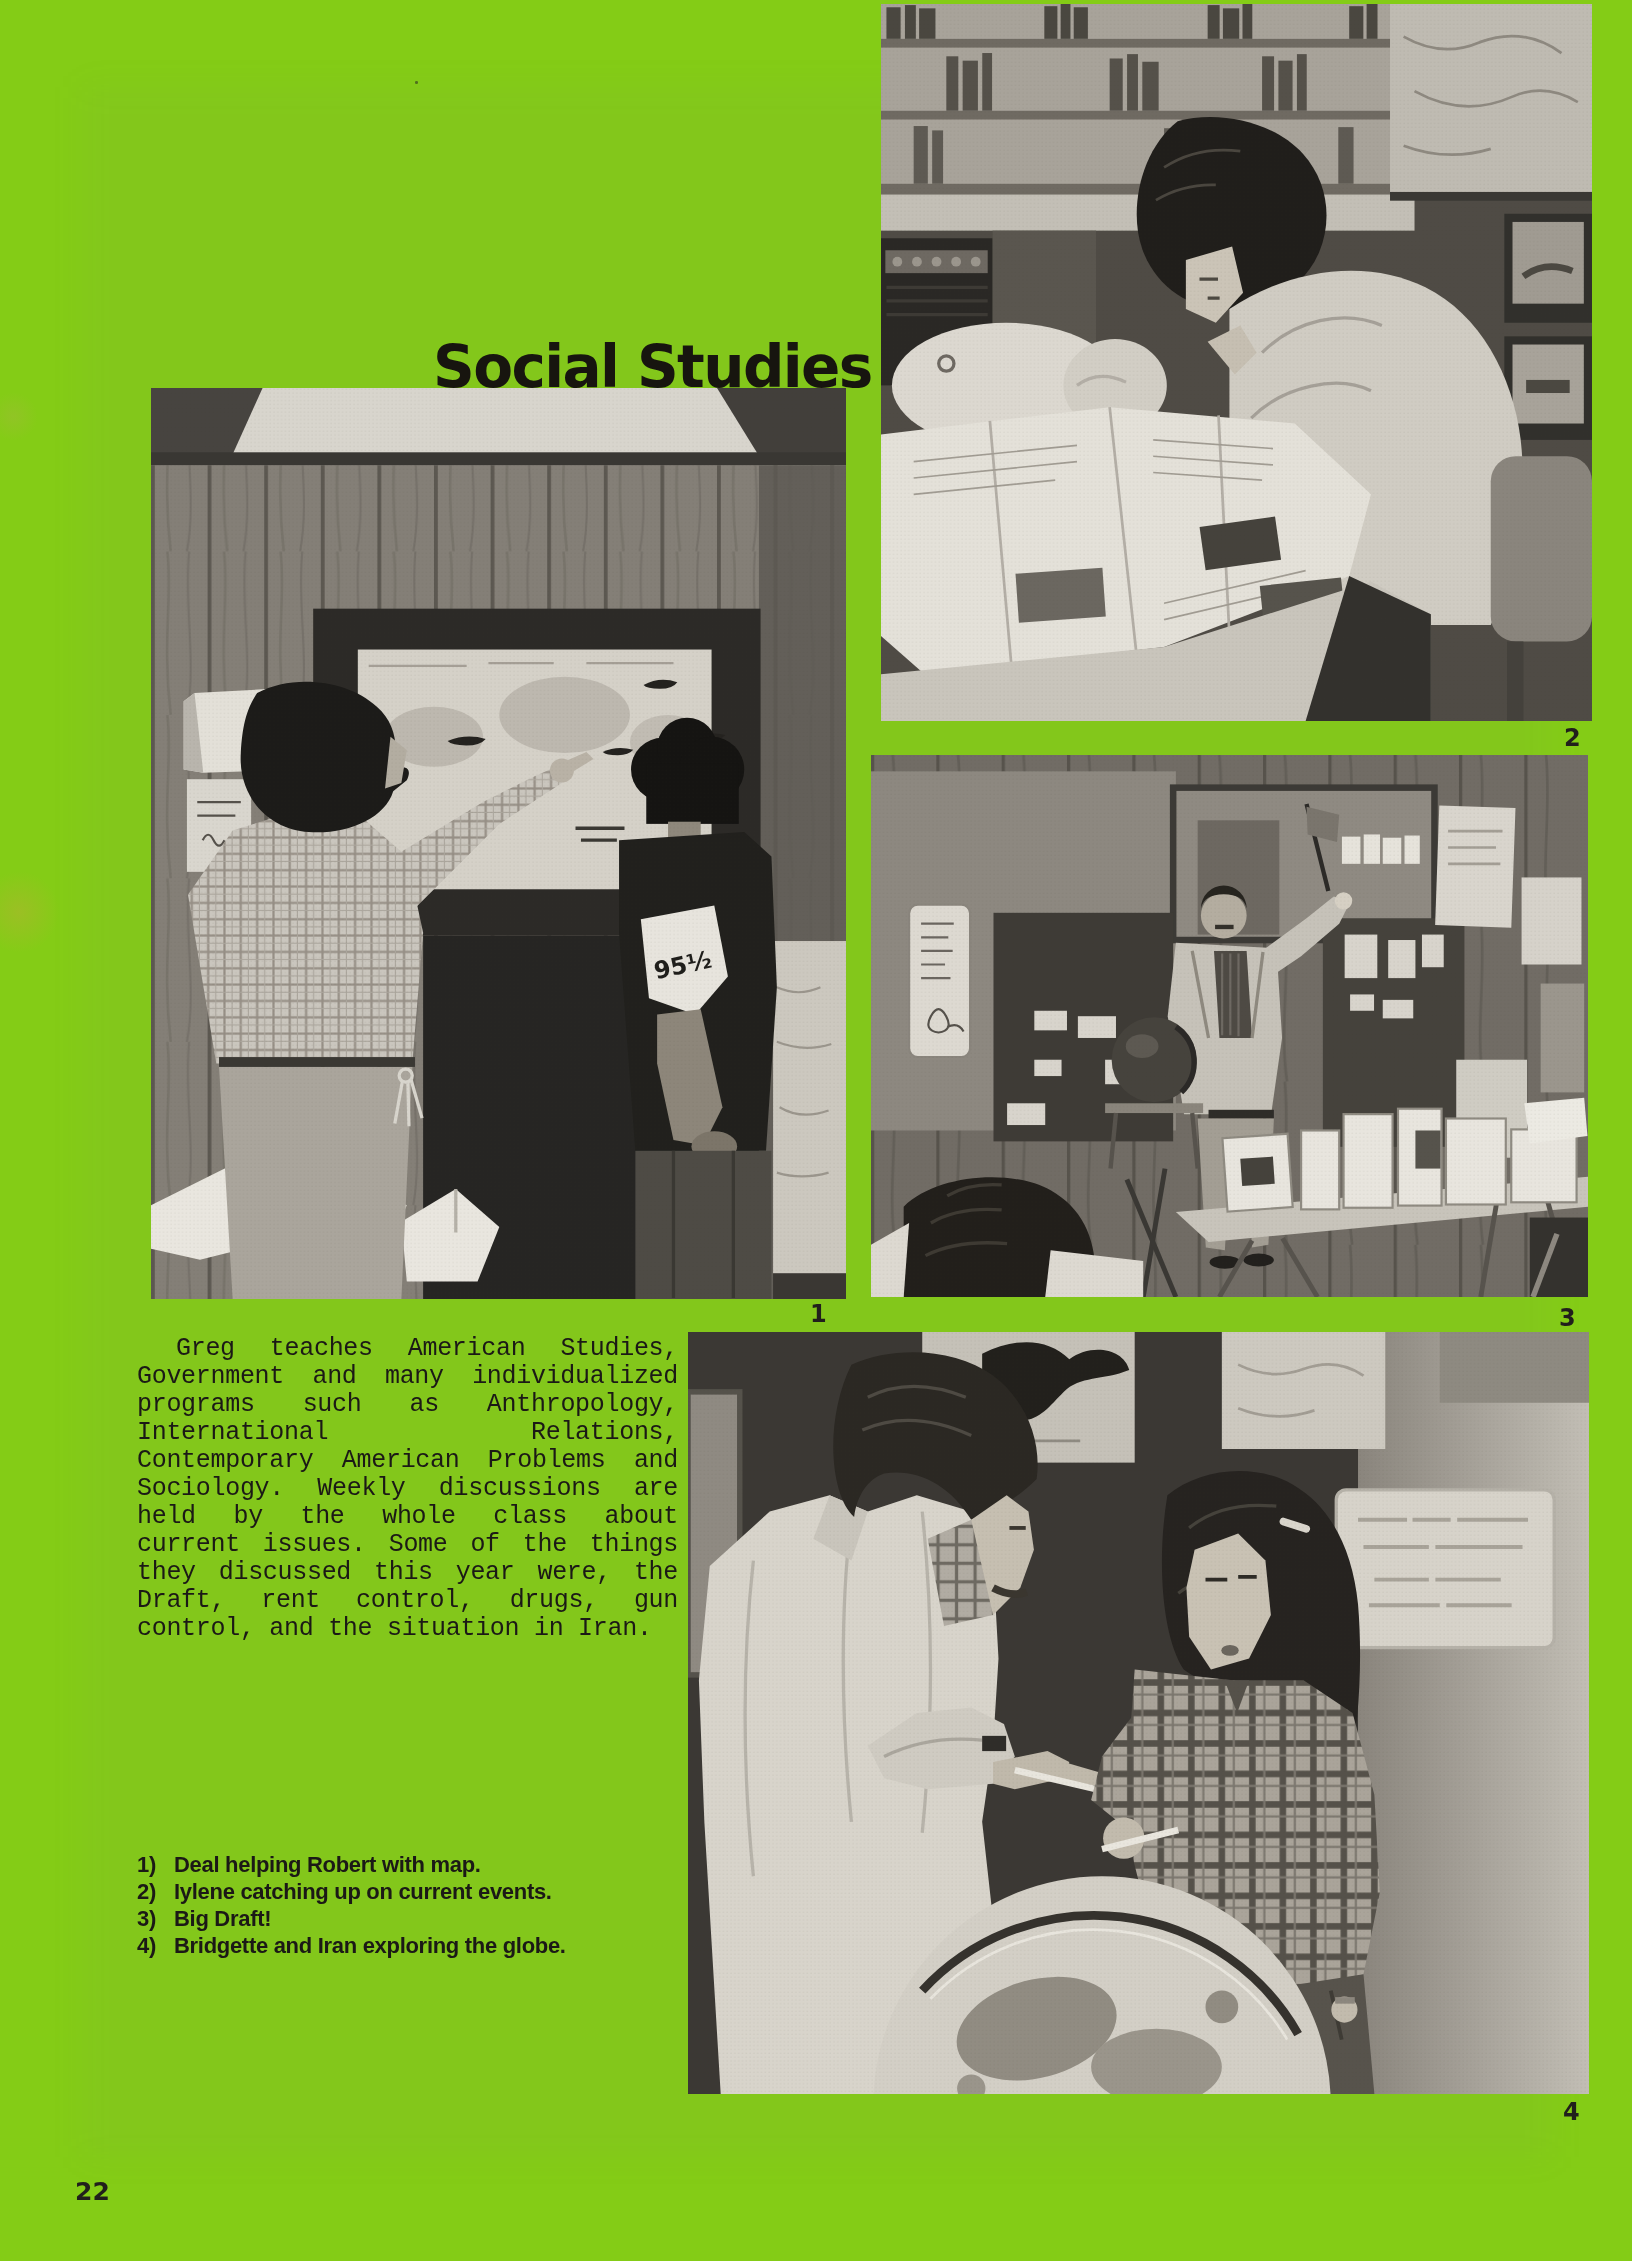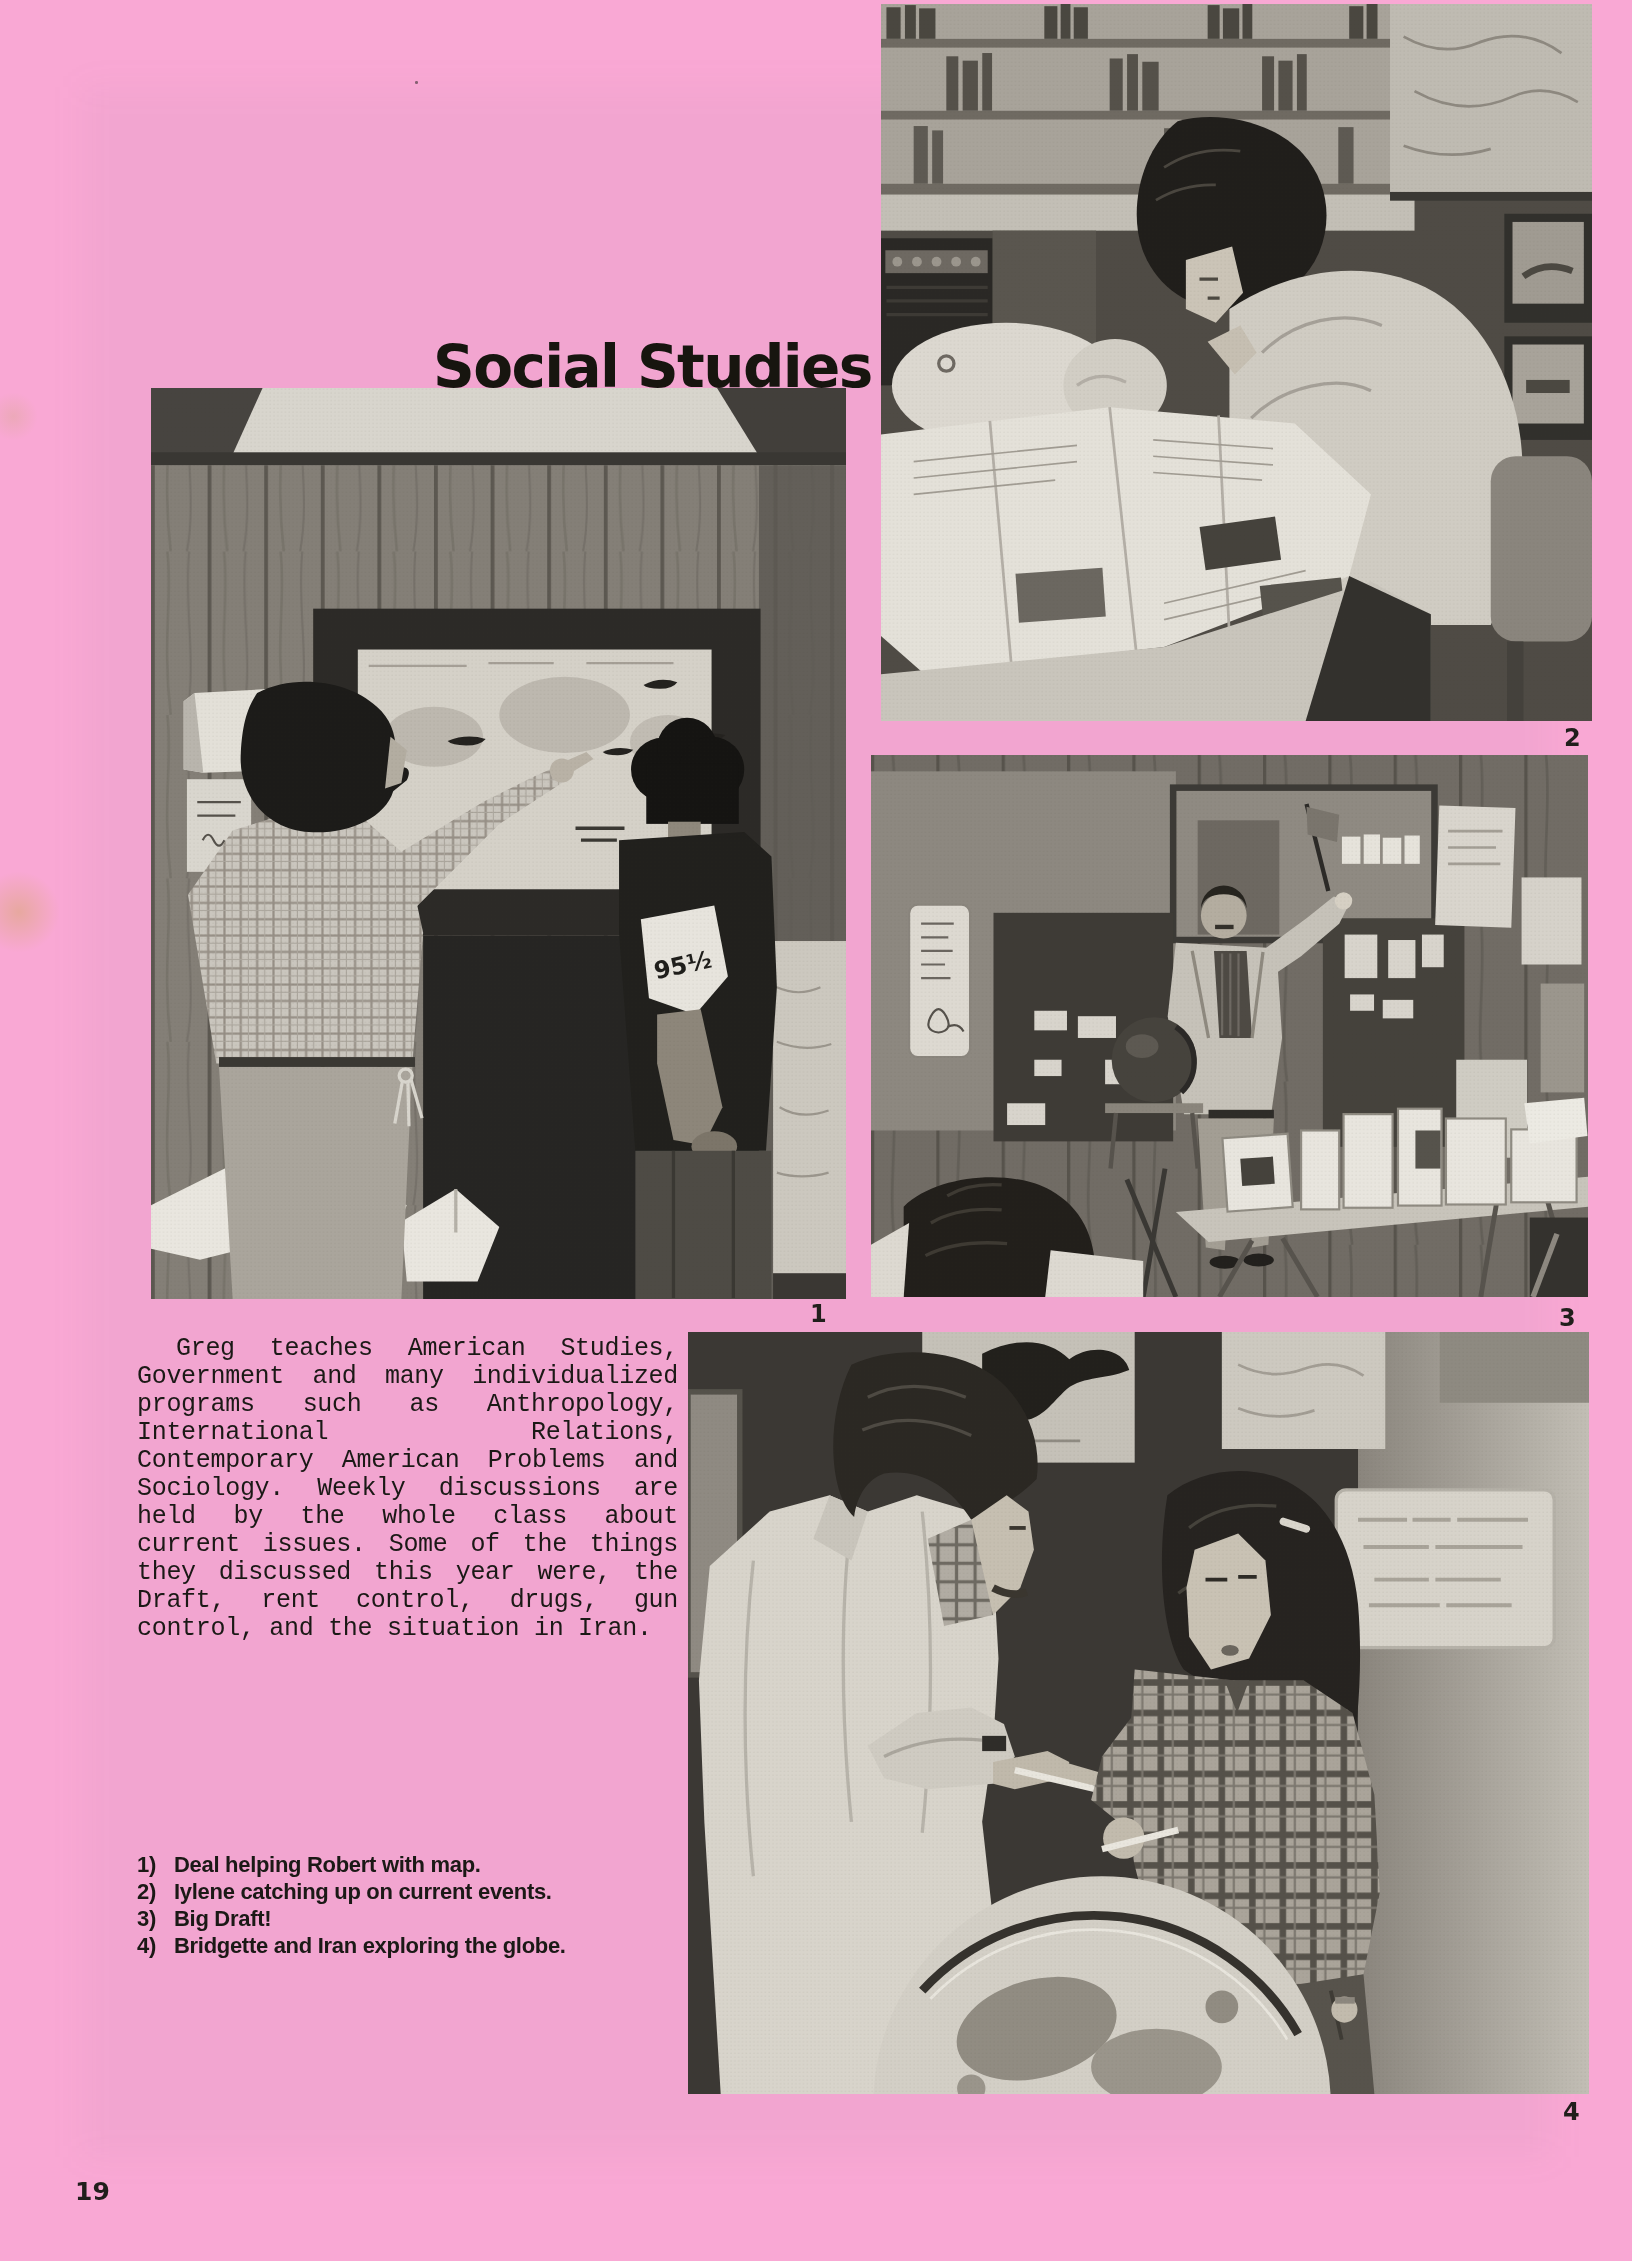--- a/index.html
+++ b/index.html
@@ -1,18 +1,18 @@
 <!DOCTYPE html>
 <html style="font-size:8.7px"><head>
 <meta charset="utf-8">
 <style>
   html,body{margin:0;padding:0;background:#8a8a8a;}
   .page{
     position:relative;width:1633px;height:2261px;margin:0 auto;
-    background:#f9a8d4;overflow:hidden;
+    background:#84cc16;overflow:hidden;
     font-family:"Liberation Sans",sans-serif;color:#1d1b18;
   }
   
   .scan-tint{position:absolute;left:82px;top:87px;width:1470px;height:2070px;
     background:rgba(116,124,136,0.05);filter:blur(16.3px);pointer-events:none;}
   .stain-a{position:absolute;left:-22px;top:871px;width:82px;height:82px;border-radius:50%;
     background:radial-gradient(circle,rgba(198,168,62,0.35),rgba(198,168,62,0) 70%);}
   .stain-b{position:absolute;left:-11px;top:392px;width:49px;height:49px;border-radius:50%;
     background:radial-gradient(circle,rgba(190,170,90,0.22),rgba(190,170,90,0) 70%);}
   .speck1{position:absolute;left:415px;top:81px;width:2.7px;height:2.7px;border-radius:50%;background:rgba(40,38,34,.55);}
@@ -477,16 +477,16 @@
     <div class="caption-row">
       <span class="num">3)</span>
       <span class="txt">Big Draft!</span>
     </div>
     <div class="caption-row">
       <span class="num">4)</span>
       <span class="txt">Bridgette and Iran exploring the globe.</span>
     </div>
   </div>
 
-  <div class="page-number">19</div>
+  <div class="page-number">22</div>
 
 </div>
 
 
 </body></html>

